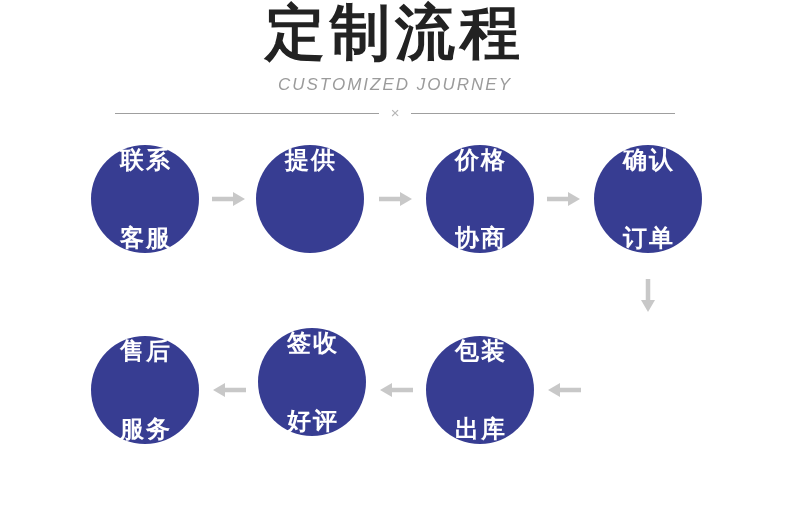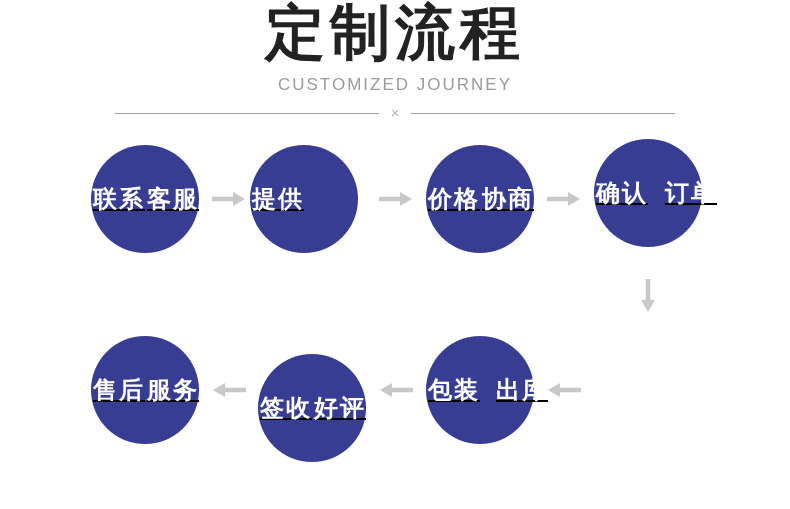--- a/index.html
+++ b/index.html
@@ -37,20 +37,21 @@
   }
   .subtitle {
     position: absolute;
     top: 75px;
     left: 0;
     width: 100%;
     text-align: center;
     font-size: 17px;
     letter-spacing: 2px;
     color: var(--subtitle-text);
+    font-style: italic;
   }
   .divider {
     position: absolute;
     top: 105px;
     left: 115px;
     width: 560px;
     height: 16px;
     display: flex;
     align-items: center;
     gap: 12px;
@@ -65,43 +66,42 @@
     font-size: 15px;
     line-height: 16px;
   }
   .circle {
     position: absolute;
     width: 108px;
     height: 108px;
     border-radius: 50%;
     background: var(--circle-fill);
     display: flex;
-    flex-direction: row;
+    flex-direction: column;
     align-items: center;
     justify-content: space-between;
-    text-decoration: underline;
   }
   .circle span {
     color: var(--step-text);
     font-size: 24px;
     font-weight: bold;
     line-height: 30px;
     letter-spacing: 2px;
     text-indent: 2px;
     white-space: nowrap;
   }
   .arrow { position: absolute; display: block; }
   .arrow rect, .arrow polygon { fill: var(--arrow); }
 
   .c1 { left: 91px;  top: 145px; }
-  .c2 { left: 250px; top: 145px; }
+  .c2 { left: 256px; top: 145px; }
   .c3 { left: 426px; top: 145px; }
-  .c4 { left: 594px; top: 139px; gap: 15px; }
+  .c4 { left: 594px; top: 145px; gap: 15px; }
   .c5 { left: 91px;  top: 336px; }
-  .c6 { left: 258px; top: 354px; }
+  .c6 { left: 258px; top: 328px; }
   .c7 { left: 426px; top: 336px; gap: 14px; }
   .c8 { left: 594px; top: 336px; }
 
   .a1 { left: 212px; top: 189px; }
   .a2 { left: 379px; top: 189px; }
   .a3 { left: 547px; top: 189px; }
   .a4 { left: 212px; top: 380px; }
   .a5 { left: 379px; top: 380px; }
   .a6 { left: 547px; top: 380px; }
   .a-down { left: 638px; top: 279px; }

